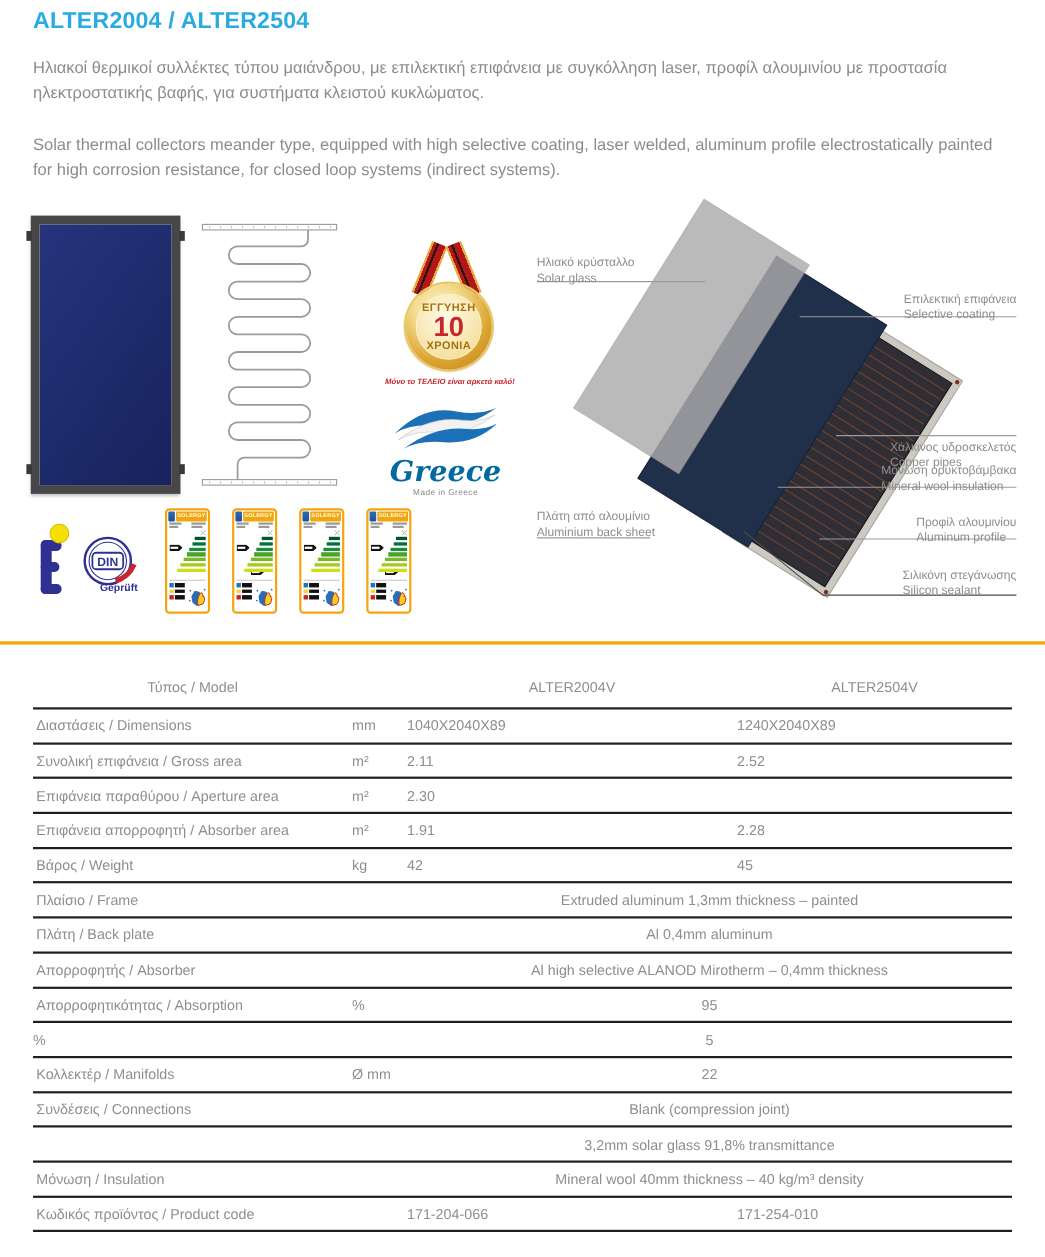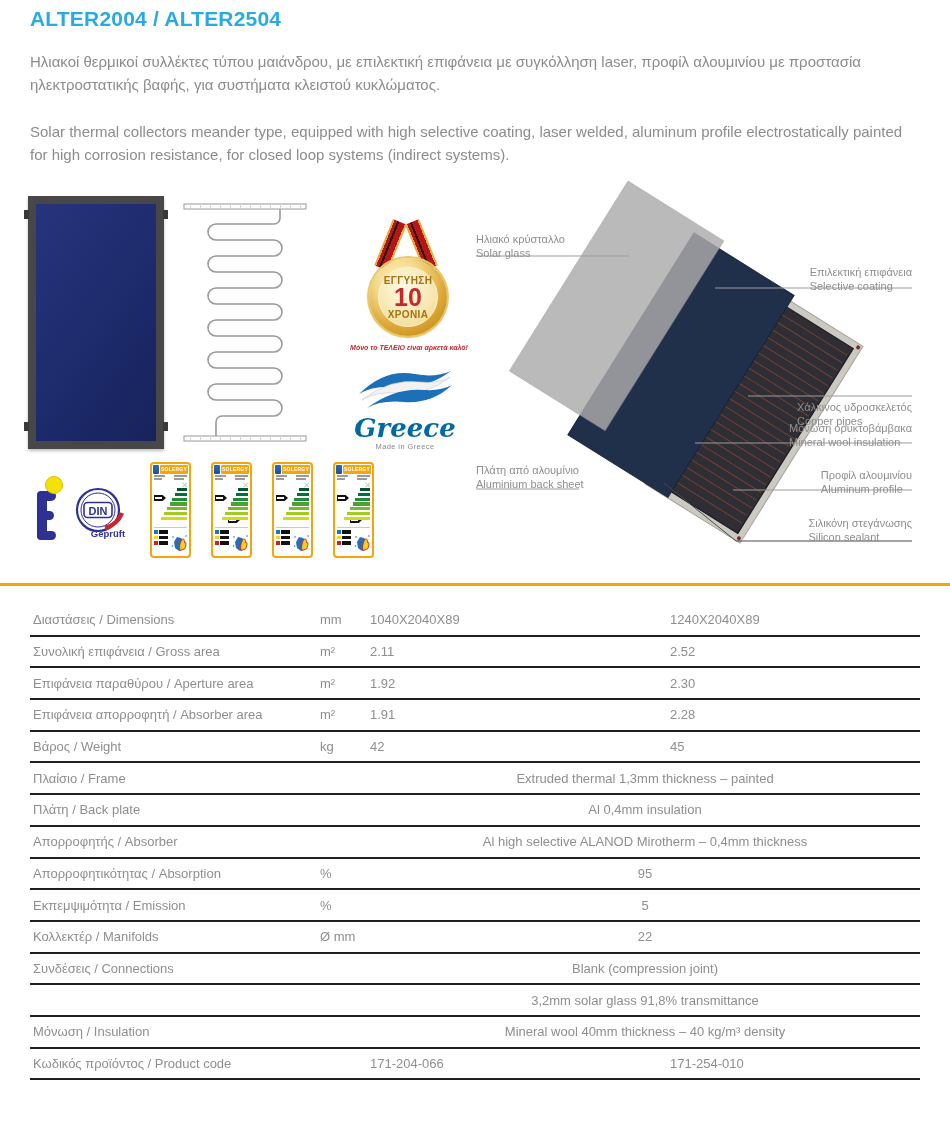--- a/index.html
+++ b/index.html
@@ -68,21 +68,21 @@
   .el-bars b { display:block; height:3.2px; margin-bottom:1.6px; margin-left:auto; }
   .el-div { border-top:1px solid #c9c9c9; margin:0 1px; }
   .el-bot { position:relative; height:27px; }
   .legend { position:absolute; left:1px; top:2px; }
   .lrow { display:flex; align-items:center; gap:1px; margin-bottom:2px; }
   .chip { width:3.5px; height:3.5px; }
   .lbar { width:9px; height:3.5px; background:#111; }
   .eumap { position:absolute; right:0; bottom:0; }
 
   
-  #exploded { position:absolute; left:458px; top:175px; width:480px; height:405px; }
+  #exploded { position:absolute; left:470px; top:175px; width:480px; height:405px; }
   #exploded svg.layers { position:absolute; left:0; top:0; }
   .dlabel { position:absolute; font-size:11px; color:#8e8e8e; line-height:14px; }
   .dlabel.right { text-align:left; }
   .dl-0 { left:18px;  top:57px; }
   .dl-1 { right:26px; top:90px; }
   .dl-2 { right:26px; top:197px;margin-top:28px; }
   .dl-3 { right:26px; top:246px; }
   .dl-4 { left:18px;  top:288px; }
   .dl-5 { right:26px; top:293px; }
   .dl-6 { right:26px; top:341px; }
@@ -451,73 +451,77 @@
     </div>
     <div class="dlabel right dl-6">
       <div>Σιλικόνη στεγάνωσης</div>
       <div>Silicon sealant</div>
     </div>
   </div>
 
   <div class="divider"></div>
 
   <div id="spec">
+    <div class="thead">
+      <div class="hc">Τύπος / Model</div>
+      <div class="hc"></div>
+      <div class="hc">ALTER2004V</div>
+      <div class="hc">ALTER2504V</div>
+    </div>
     <div id="spec-body">
         <div class="trow">
           <div class="tcell label">Διαστάσεις / Dimensions</div>
           <div class="tcell unit">mm</div>
           <div class="tcell val">1040X2040X89</div>
           <div class="tcell val">1240X2040X89</div>
         </div>
         <div class="trow">
           <div class="tcell label">Συνολική επιφάνεια / Gross area</div>
           <div class="tcell unit">m²</div>
           <div class="tcell val">2.11</div>
           <div class="tcell val">2.52</div>
         </div>
         <div class="trow">
           <div class="tcell label">Επιφάνεια παραθύρου / Aperture area</div>
           <div class="tcell unit">m²</div>
-          <div class="tcell val">1.92</div>
           <div class="tcell val">2.30</div>
         </div>
         <div class="trow">
           <div class="tcell label">Επιφάνεια απορροφητή / Absorber area</div>
           <div class="tcell unit">m²</div>
           <div class="tcell val">1.91</div>
           <div class="tcell val">2.28</div>
         </div>
         <div class="trow">
           <div class="tcell label">Βάρος / Weight</div>
           <div class="tcell unit">kg</div>
           <div class="tcell val">42</div>
           <div class="tcell val">45</div>
         </div>
         <div class="trow">
           <div class="tcell label">Πλαίσιο / Frame</div>
           <div class="tcell unit"></div>
-          <div class="tcell span2">Extruded thermal 1,3mm thickness – painted</div>
+          <div class="tcell span2">Extruded aluminum 1,3mm thickness – painted</div>
         </div>
         <div class="trow">
           <div class="tcell label">Πλάτη / Back plate</div>
           <div class="tcell unit"></div>
-          <div class="tcell span2">Al 0,4mm insulation</div>
+          <div class="tcell span2">Al 0,4mm aluminum</div>
         </div>
         <div class="trow">
           <div class="tcell label">Απορροφητής / Absorber</div>
           <div class="tcell unit"></div>
           <div class="tcell span2">Al high selective ALANOD Mirotherm – 0,4mm thickness</div>
         </div>
         <div class="trow">
           <div class="tcell label">Απορροφητικότητας / Absorption</div>
           <div class="tcell unit">%</div>
           <div class="tcell span2">95</div>
         </div>
         <div class="trow">
-          <div class="tcell label">Εκπεμψιμότητα / Emission</div>
           <div class="tcell unit">%</div>
           <div class="tcell span2">5</div>
         </div>
         <div class="trow">
           <div class="tcell label">Κολλεκτέρ / Manifolds</div>
           <div class="tcell unit">Ø mm</div>
           <div class="tcell span2">22</div>
         </div>
         <div class="trow">
           <div class="tcell label">Συνδέσεις / Connections</div>

